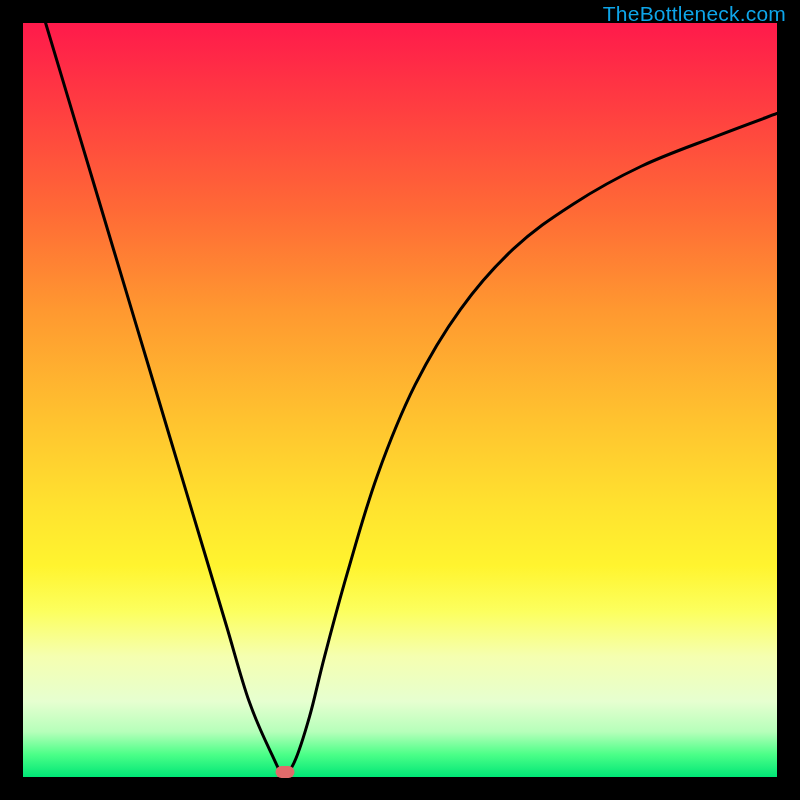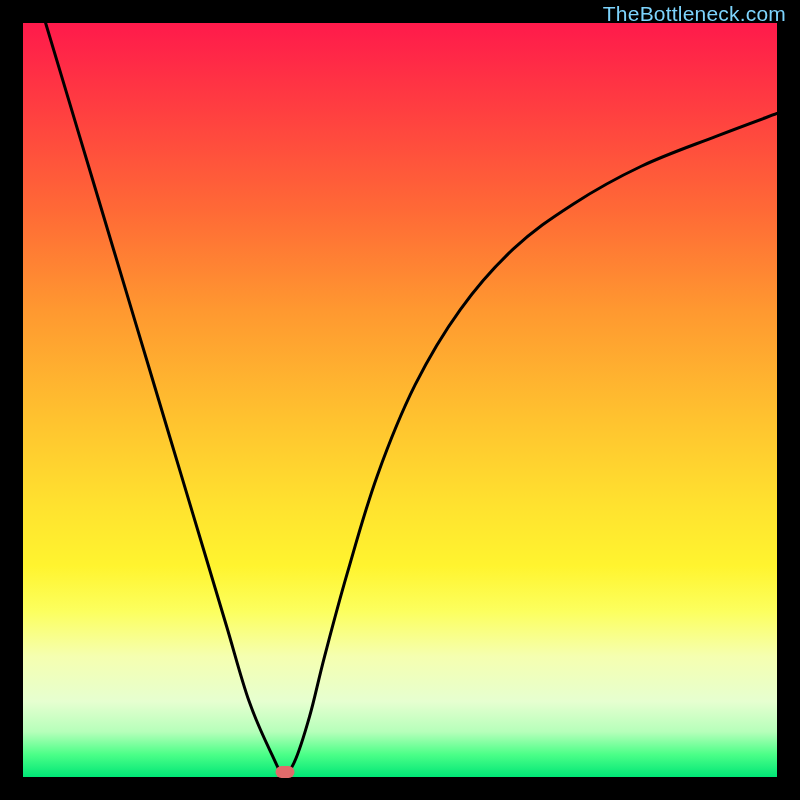--- a/index.html
+++ b/index.html
@@ -31,21 +31,21 @@
       #e6ffd0 90%,
       #b6ffba 94%,
       #4cff88 97%,
       #00e676 100%
     );
   }
   .watermark {
     position: absolute;
     top: 2px;
     right: 14px;
-    color: #7dd3fc;
+    color: #0ea5e9;
     font-size: 21px;
     letter-spacing: 0.2px;
     font-weight: 400;
   }
   svg.curve {
     position: absolute;
     left: 0;
     top: 0;
   }
   .dot {

